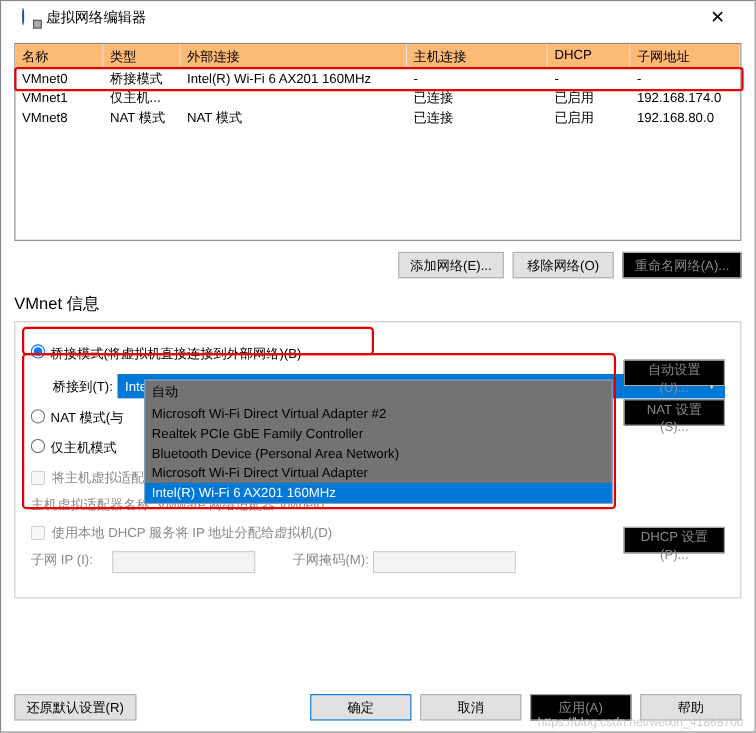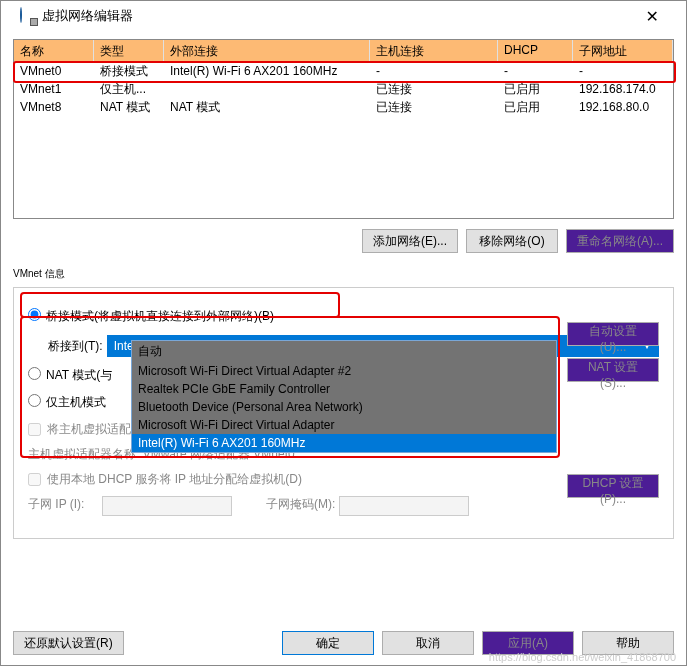--- a/index.html
+++ b/index.html
@@ -15,22 +15,22 @@
 .thead { display: flex; background: #fdba74; border-bottom: 1px solid #ccc; height: 22px; }
 .thead .col { padding: 3px 6px; border-right: 1px solid #e0e0e0; font-size: 12px; }
 .tbody { height: 157px; overflow-y: scroll; }
 .row { display: flex; height: 18px; align-items: center; }
 .row .col { padding: 1px 6px; font-size: 12px; overflow: hidden; white-space: nowrap; }
 .col.c0 { width: 80px; } .col.c1 { width: 70px; } .col.c2 { width: 206px; }
 .col.c3 { width: 128px; } .col.c4 { width: 75px; } .col.c5 { width: 100px; }
 .hl-red1 { position: absolute; border: 2px solid #e40000; border-radius: 3px; left: 12px; top: 60px; width: 663px; height: 22px; pointer-events: none; }
 .btn-row { display: flex; justify-content: flex-end; gap: 8px; margin: 10px 0 14px; }
 .btn { min-width: 92px; height: 24px; border: 1px solid #adadad; background: #e1e1e1; font-size: 12px; padding: 0 10px; cursor: pointer; font-family: inherit; }
-.btn:disabled, .btn.disabled { color: #888; background: #4c1d95; }
-.section-label { margin-bottom: 6px; font-size: 10px; }
+.btn:disabled, .btn.disabled { color: #888; background: #000000; }
+.section-label { margin-bottom: 6px; font-size: 15px; }
 .info-box { border: 1px solid #ccc; padding: 14px 14px 14px 14px; position: relative; }
 .radio-row { display: flex; align-items: flex-start; margin: 6px 0 10px; font-size: 12px; }
 .radio-row input[type=radio] { margin-right: 5px; }
 .radio-row label { cursor: pointer; }
 .disabled-txt { color: #888; }
 .bridge-line { display: flex; align-items: center; margin: 0 0 10px 20px; gap: 4px; }
 .combo { flex: 1; height: 22px; border: 1px solid #7aa7d7; background: #fff; position: relative; display: flex; align-items: center; padding: 0 20px 0 6px; font-size: 12px; }
 .combo.open { background: #0078d7; color: #fff; border-color: #0078d7; }
 .combo .arrow { position: absolute; right: 4px; width: 14px; height: 14px; display: flex; align-items: center; justify-content: center; font-size: 9px; }
 .dropdown { position: absolute; left: 117px; top: 52px; width: 426px; border: 1px solid #7aa7d7; background: #737373; z-index: 10; }

